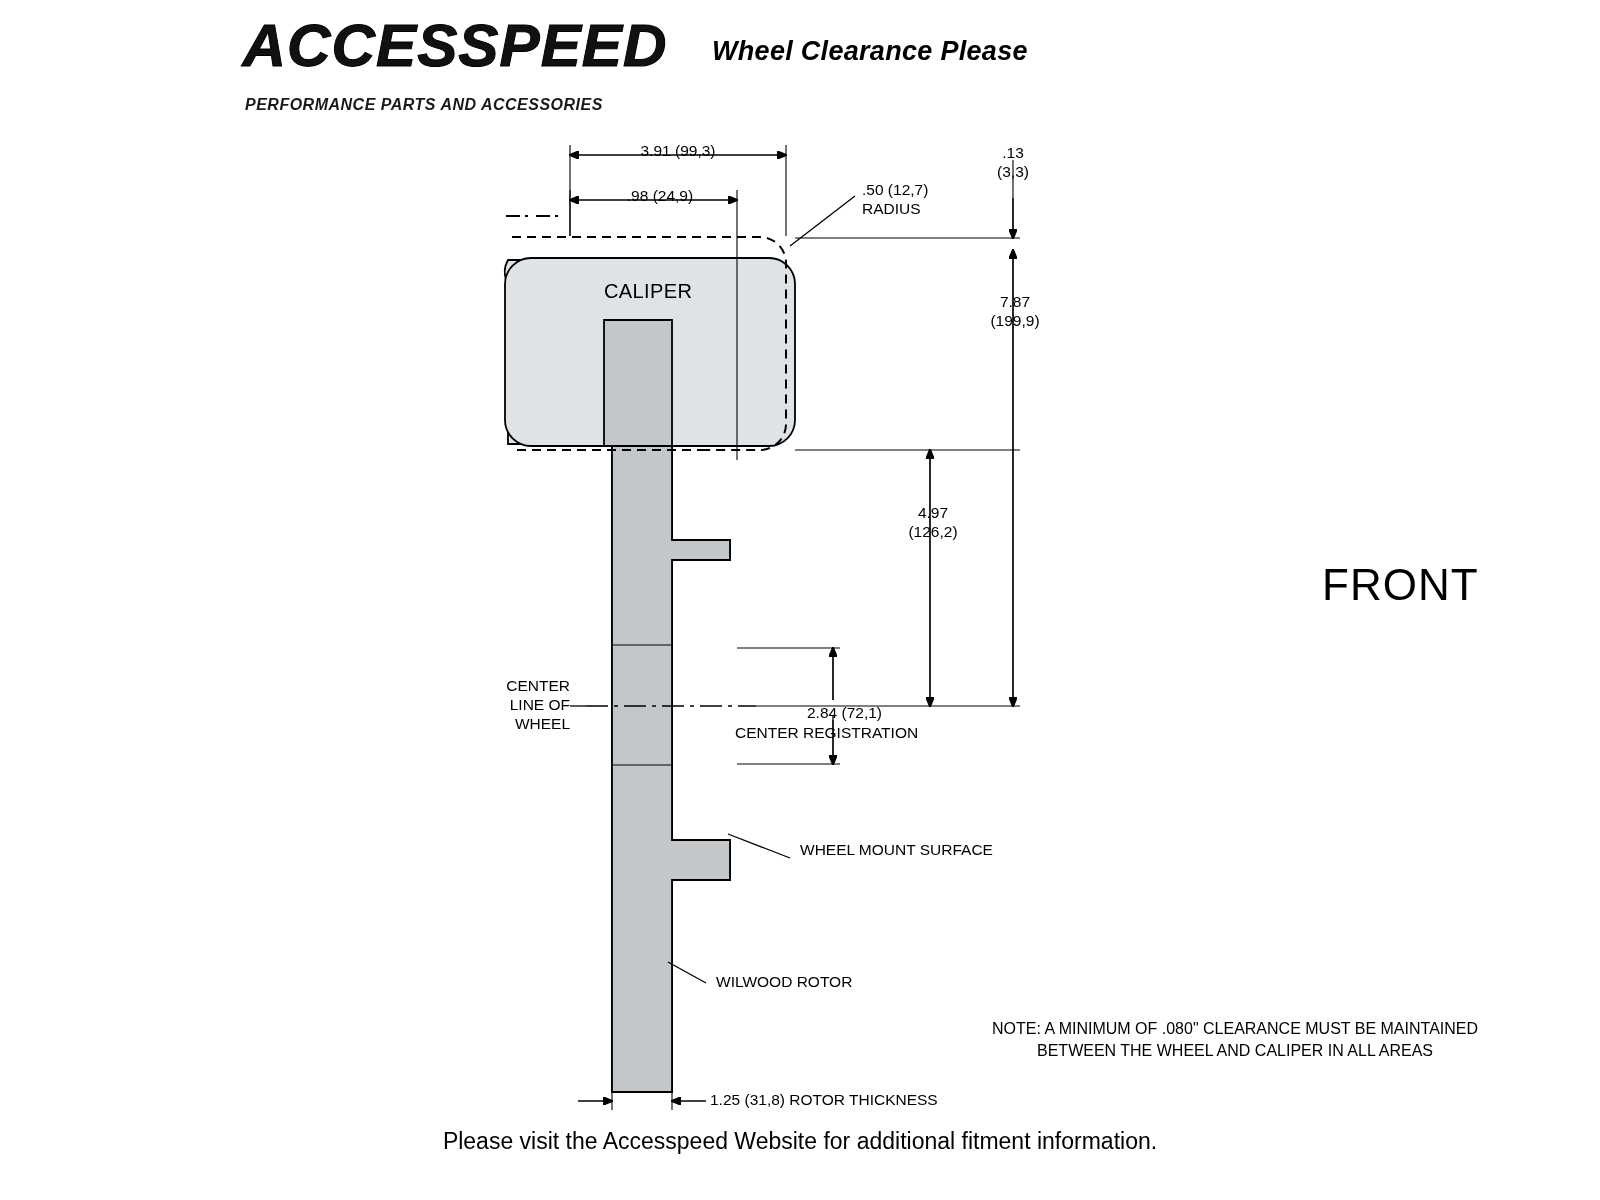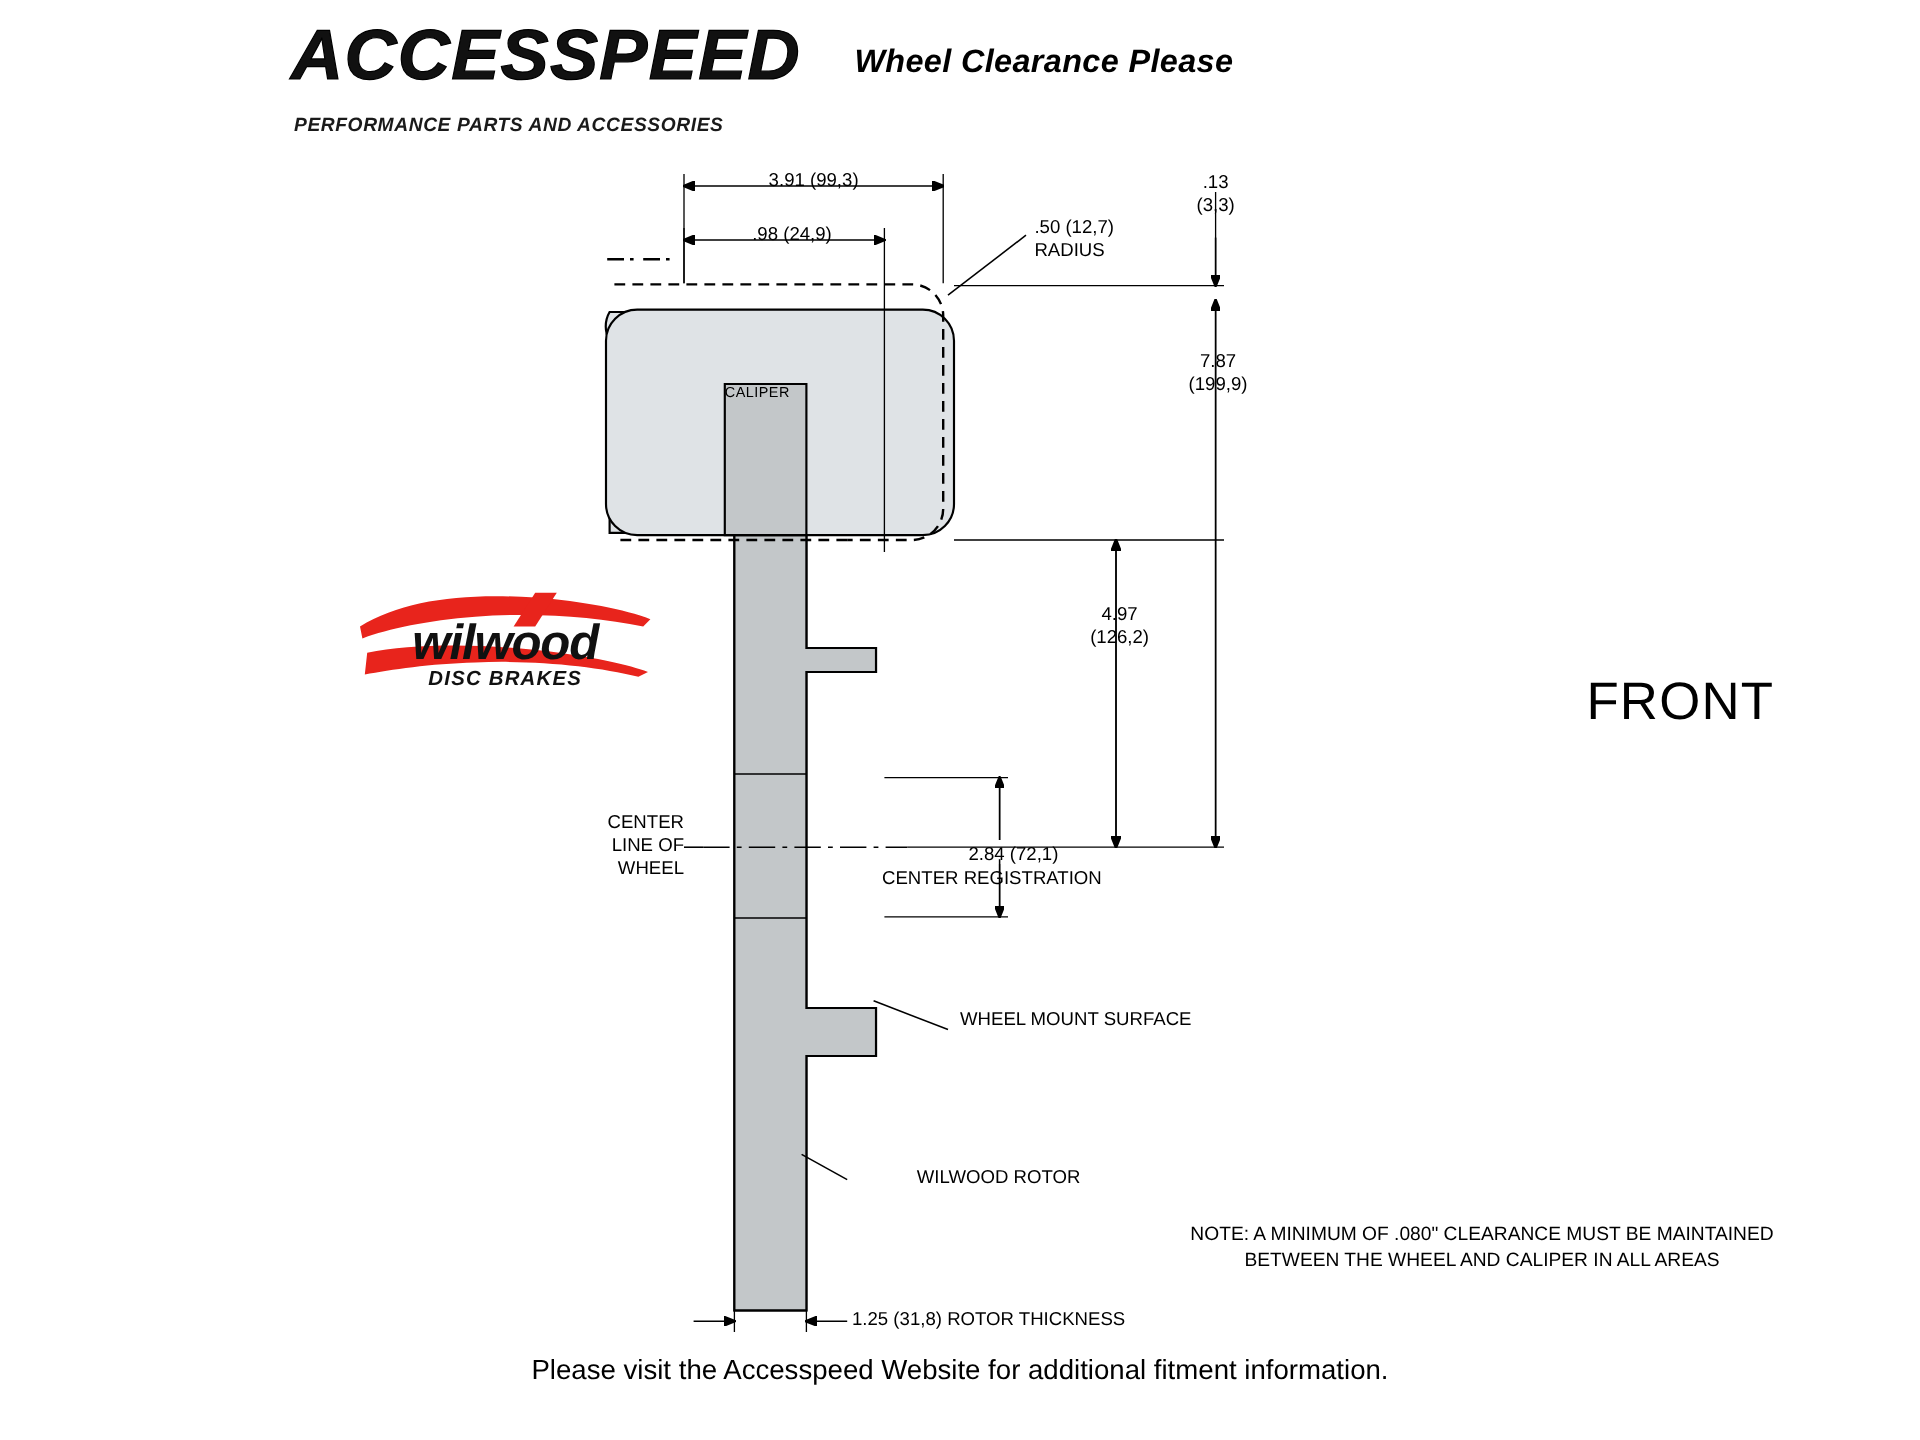--- a/index.html
+++ b/index.html
@@ -122,23 +122,22 @@
   .lbl {
     position: absolute;
     font-size: 15.5px;
     white-space: pre;
     line-height: 19px;
   }
   .lbl.c { text-align: center; }
   .lbl.r { text-align: right; }
   .caliper-lbl {
     position: absolute;
-    font-size: 12px;
+    font-size: 20px;
     letter-spacing: 0.4px;
-    margin-top: 40px;
   }
   .note {
     position: absolute;
     font-size: 16px;
     line-height: 22px;
     text-align: center;
     white-space: pre-line;
   }
   .footer {
     position: absolute;
@@ -162,29 +161,20 @@
 <div class="page">
 
   <div class="brand-logo">
     <div class="brand-bar"></div>
     <div class="brand-word">ACCESSPEED</div>
     <div class="brand-sub">PERFORMANCE PARTS AND ACCESSORIES</div>
   </div>
 
   <div class="header-title">Wheel Clearance Please</div>
 
-  <div class="wilwood">
-    <svg class="wilwood-red" viewBox="0 0 250 76">
-      <path d="M4 30 C 40 8, 90 2, 150 6 C 190 9, 225 16, 246 24 L 240 30 C 200 22, 150 18, 100 22 C 60 25, 28 32, 6 40 Z" fill="#e8241c"></path>
-      <path d="M10 52 C 50 44, 110 44, 170 52 C 200 56, 228 62, 244 68 L 236 72 C 200 63, 150 58, 100 60 C 62 61, 30 66, 8 70 Z" fill="#e8241c"></path>
-      <path d="M150 2 L 168 2 L 150 30 L 132 30 Z" fill="#e8241c"></path>
-    </svg>
-    <div class="wilwood-word">wilwood</div>
-    <div class="wilwood-sub">DISC BRAKES</div>
-  </div>
 
   <div class="front-label">FRONT</div>
 
   <svg class="draw" viewBox="0 0 1600 1200">
     <g stroke="#000" fill="none" stroke-width="1.6">
 
       <path d="M 612 640 L 612 1092 L 672 1092 L 672 880 L 730 880 L 730 840 L 672 840 L 672 560 L 730 560 L 730 540 L 672 540 L 672 320 L 612 320 Z" fill="#c3c7c9" stroke="#000" stroke-width="1.8"></path>
 
       <path d="M 612 320 L 612 640 L 672 640 L 672 320 Z" fill="#c3c7c9" stroke="none"></path>
       <path d="M 604 320 L 672 320 L 672 540 L 730 540 L 730 560 L 672 560 L 672 840 L 730 840 L 730 880 L 672 880 L 672 1092 L 612 1092 L 612 320 Z" fill="#c3c7c9" stroke="#000" stroke-width="1.8"></path>
@@ -300,20 +290,20 @@
   <div class="lbl" style="left:710px; top:1090px;">1.25 (31,8) ROTOR THICKNESS</div>
 
   <div class="caliper-lbl" style="left:604px; top:280px;">CALIPER</div>
 
   <div class="lbl r" style="left:440px; top:676px; width:130px;">CENTER
 LINE OF
 WHEEL</div>
 
   <div class="lbl" style="left:800px; top:840px;">WHEEL MOUNT SURFACE</div>
 
-  <div class="lbl" style="left:716px; top:972px;margin-left:48px;">WILWOOD ROTOR</div>
+  <div class="lbl" style="left:716px; top:972px;">WILWOOD ROTOR</div>
 
   <div class="note" style="left:950px; top:1018px; width:570px;">NOTE: A MINIMUM OF .080" CLEARANCE MUST BE MAINTAINED
 BETWEEN THE WHEEL AND CALIPER IN ALL AREAS</div>
 
   <div class="footer">Please visit the Accesspeed Website for additional fitment information.</div>
 
 </div>
 
 </body></html>

